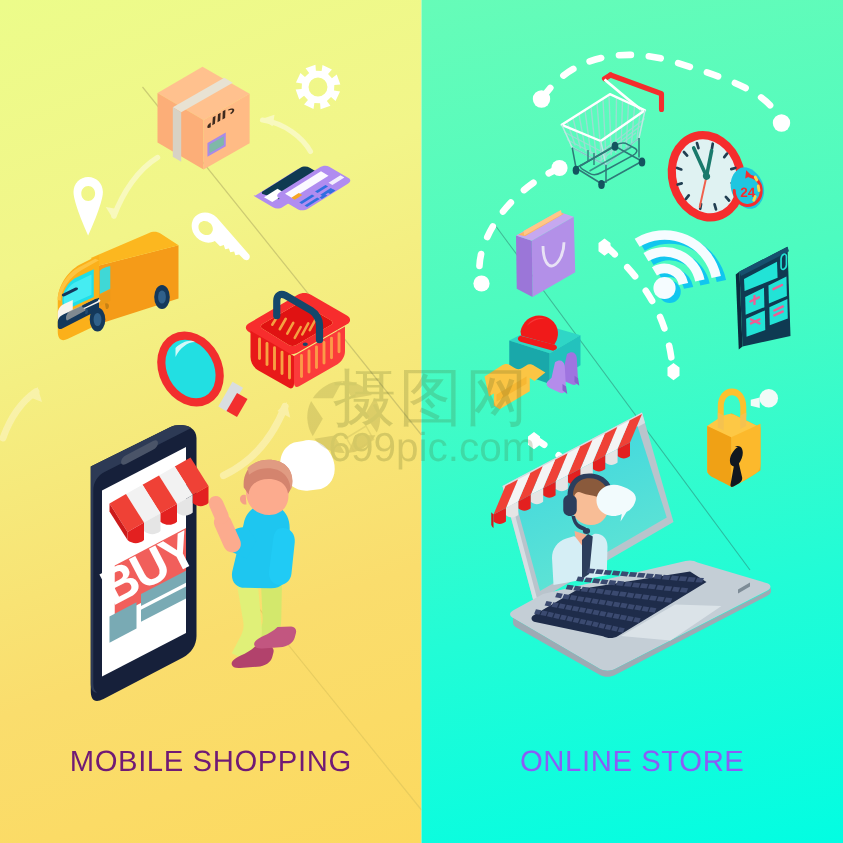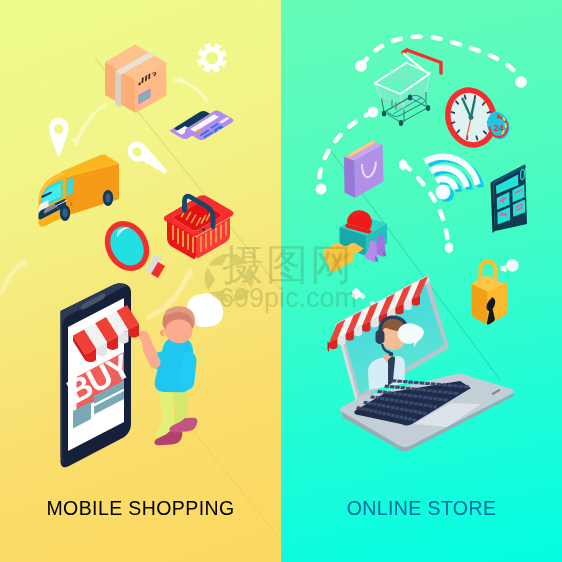--- a/index.html
+++ b/index.html
@@ -2,22 +2,22 @@
 <html><head>
 <meta charset="utf-8">
 <style>
   html,body{margin:0;padding:0;}
   body{width:562px;height:562px;overflow:hidden;font-family:"Liberation Sans",sans-serif;background:#fff;}
   .stage{position:relative;width:562px;height:562px;overflow:hidden;}
   .panel{position:absolute;top:0;height:562px;width:281px;overflow:hidden;}
   .panel-left{left:0;background:linear-gradient(160deg,#ecfc8a 0%,#f2f589 28%,#fadd6d 72%,#fcd95f 100%);}
   .panel-right{left:281px;background:linear-gradient(168deg,#66fcb8 0%,#4dfbc0 35%,#22fcd6 70%,#02fde2 100%);}
   .caption{position:absolute;text-align:center;font-size:19.5px;letter-spacing:.4px;font-weight:400;white-space:nowrap;}
-  .cap-left{left:0;width:281px;top:497px;color:#000000;}
-  .cap-right{left:281px;width:281px;top:497px;color:#0369a1;}
+  .cap-left{left:0;width:281px;top:497px;color:#701a75;}
+  .cap-right{left:281px;width:281px;top:497px;color:#8b5cf6;}
   svg.art{position:absolute;left:0;top:0;width:562px;height:562px;overflow:visible;}
 </style>
 </head>
 <body>
 
 <div class="stage">
   <div class="panel panel-left"></div>
   <div class="panel panel-right"></div>
   <svg class="art" viewBox="0 0 562 562">
     <defs>

